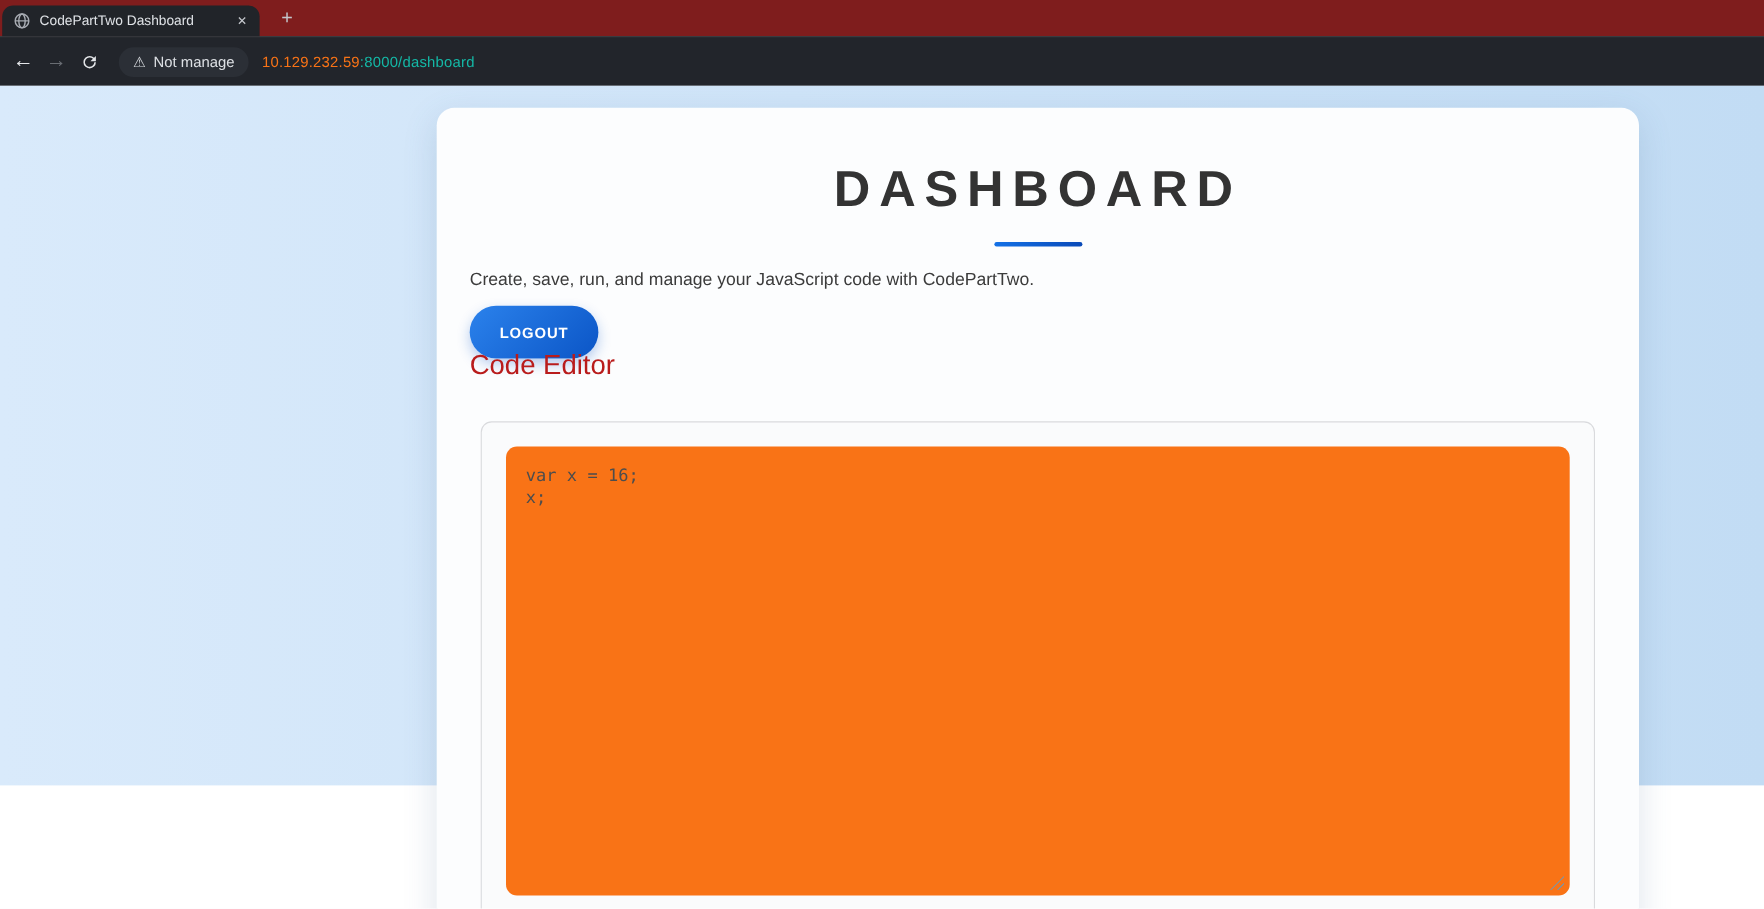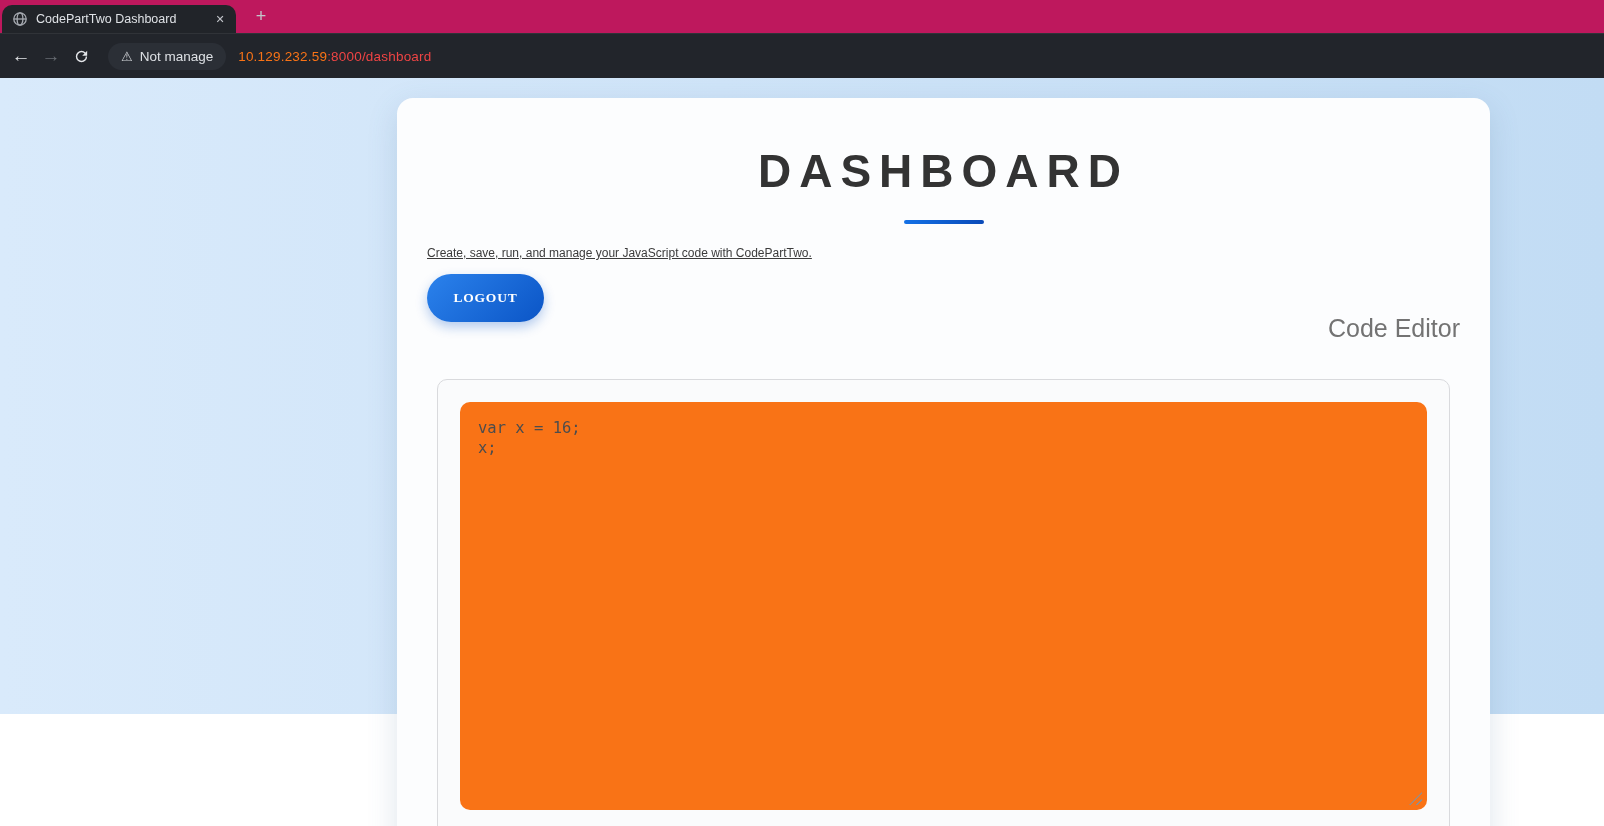--- a/index.html
+++ b/index.html
@@ -1,20 +1,20 @@
 <!DOCTYPE html>
 <html lang="en"><head>
 <meta charset="utf-8">
 <style>
   * { margin:0; padding:0; box-sizing:border-box; }
   html,body { width:1604px; height:826px; overflow:hidden;
               font-family:"Liberation Sans", sans-serif; }
 
   
-  .tabbar { height:33px; background:#be185d; display:flex; align-items:flex-end; }
+  .tabbar { height:33px; background:#7f1d1d; display:flex; align-items:flex-end; }
   .tab { margin-left:2px; width:234px; height:28px; background:#212429;
          border-radius:10px 10px 0 0; display:flex; align-items:center;
          gap:8px; padding:0 8px 0 10px; }
   .favicon { width:16px; height:16px; flex:0 0 16px; }
   .tab-title { color:#dfe2e6; font-size:12.5px; flex:1; white-space:nowrap;
                overflow:hidden; }
   .tab-close { color:#c3c6cb; font-size:11px; width:16px; height:16px;
                display:flex; align-items:center; justify-content:center;
                border-radius:50%; cursor:default; }
   .newtab-btn { color:#c3c6cb; font-size:18px; font-weight:400; width:26px; height:26px;
@@ -26,41 +26,41 @@
   .nav-btn { width:30px; height:30px; display:flex; align-items:center;
              justify-content:center; color:#e4e6e9; font-size:19px; border-radius:50%; }
   .nav-btn.disabled { color:#696d73; }
   .nav-btn svg { width:17px; height:17px; }
   .chip { background:#2b2f36; border-radius:14px; height:27px; display:flex;
           align-items:center; gap:7px; padding:0 13px; margin-left:12px;
           color:#dde0e4; font-size:13.5px; }
   .chip .warn { font-size:13px; color:#d3d6da; line-height:1; }
   .url { margin-left:12px; font-size:13.5px; letter-spacing:0.2px; }
   .url .host { color:#f97316; }
-  .url .rest { color:#ef4444; }
+  .url .rest { color:#14b8a6; }
 
   
   .page { height:636px; position:relative;
           background:linear-gradient(90deg,#d9eafb 0%, #cfe4f8 45%, #c2dcf4 100%); }
   .card { position:absolute; left:397px; top:20px; width:1093px; height:840px;
           background:#fcfdfe; border-radius:16px; padding:28px 30px;
           box-shadow:0 10px 30px rgba(70,110,150,0.18); }
   .page-title { margin-top:22px; text-align:center; font-size:46px; line-height:1;
                 font-weight:800; letter-spacing:8px; color:#333333; }
   .divider { width:80px; height:4px; border-radius:2px; margin:26px auto 0;
              background:linear-gradient(90deg,#1471e6,#0a4ab8); }
-  .subtitle { margin-top:22px; font-size:12px; color:#3b3b3b;text-decoration:underline; }
+  .subtitle { margin-top:22px; font-size:16px; color:#3b3b3b; }
   .logout-row { margin-top:14px; }
   .logout { width:117px; height:48px; border:none; border-radius:24px;
             background:linear-gradient(135deg,#2b82ec,#0b55c6); color:#ffffff;
-            font-family:Liberation Serif, serif; font-weight:700;
+            font-family:Liberation Sans, sans-serif; font-weight:700;
             font-size:13.5px; letter-spacing:0.8px; cursor:pointer;
             box-shadow:0 5px 12px rgba(13,85,198,0.30); }
-  .editor-heading { margin-top:-8px; text-align:right; font-size:25px;
-                    font-weight:400; color:#737373; }
+  .editor-heading { margin-top:-8px; text-align:left; font-size:25px;
+                    font-weight:400; color:#b91c1c; }
   .editor-box { margin:36px 10px 0; height:458px; border:1px solid #d9dadd;
                 border-radius:10px; background:#fafbfc; padding:22px; }
   .code-wrap { position:relative; }
   textarea.code { display:block; width:100%; height:408px; background:#f97316;
                   border:none; border-radius:10px; padding:16px 18px;
                   font-family:"DejaVu Sans Mono", monospace; font-size:15.5px;
                   line-height:1.3; color:#4d4d4d; resize:none; outline:none; }
   .resize-handle { position:absolute; right:5px; bottom:5px; width:13px; height:13px;
                    clip-path:polygon(100% 0, 0 100%, 100% 100%);
                    background:repeating-linear-gradient(135deg,#8f8f8f 0 1.5px,

